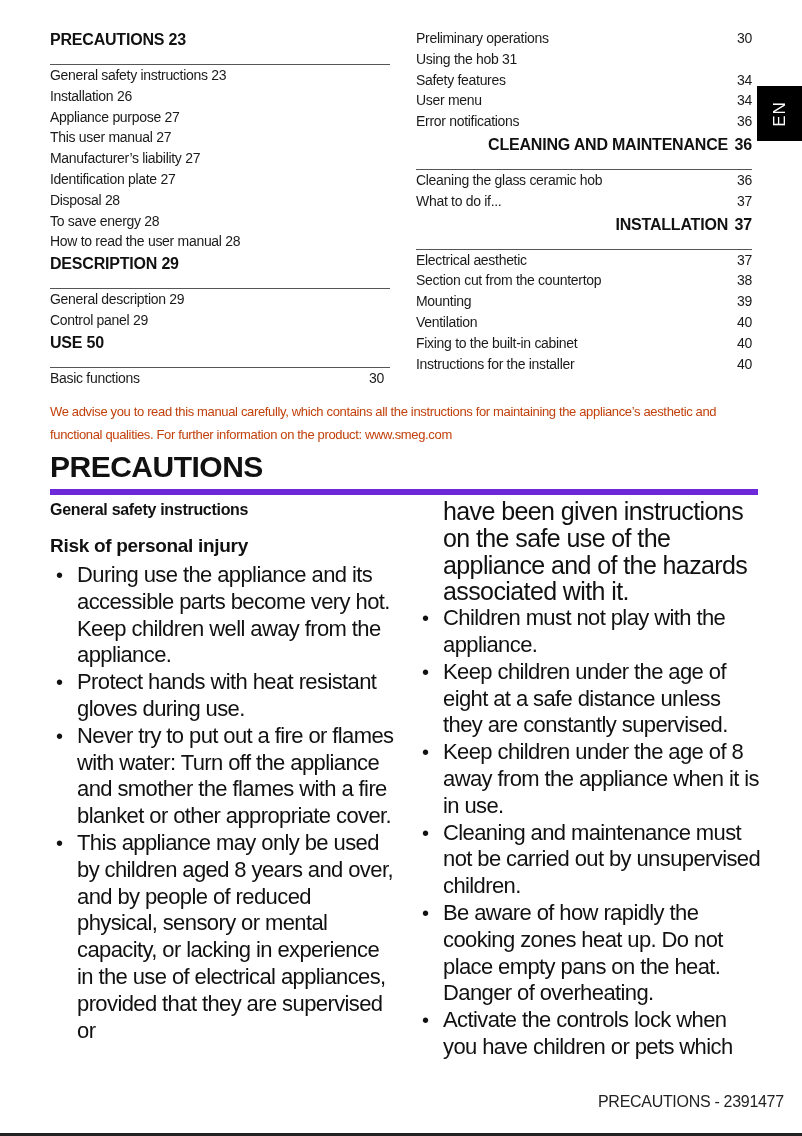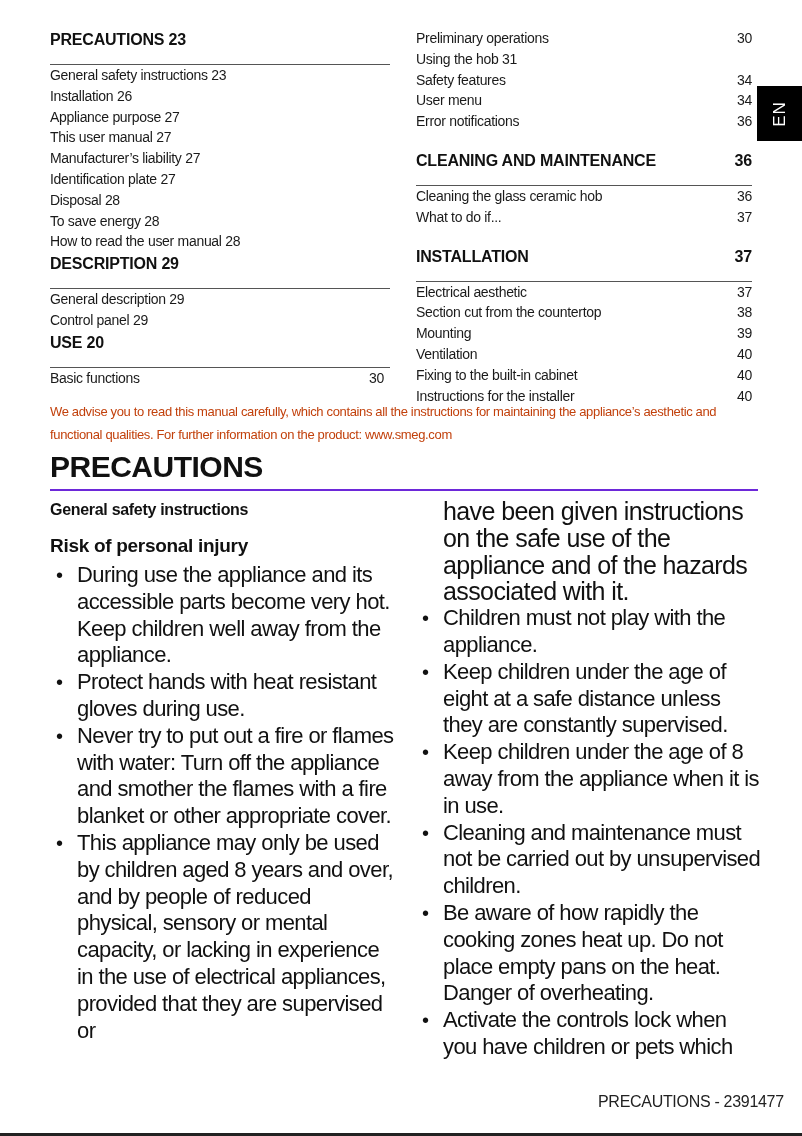--- a/index.html
+++ b/index.html
@@ -9,35 +9,35 @@
   }
   .toc-col { position: absolute; top: 28px; }
   .toc-left { left: 50px; width: 340px; }
   .toc-right { left: 416px; width: 336px; }
   .toc-head {
     display: flex; justify-content: space-between; align-items: baseline;
     font-weight: bold; font-size: 16px; letter-spacing: -0.2px;
     border-bottom: 1px solid #555; padding-bottom: 13px; height: 22px; line-height: 22px;
     margin-top: 1px;
   }
-  .toc-right .toc-head { margin-top: 18px; }
+  .toc-right .toc-head { margin-top: 2px; justify-content: flex-end; }
   .toc-item {
     display: flex; justify-content: space-between; font-size: 14px;
     line-height: 20.8px; height: 20.8px; color: #1a1a1a; letter-spacing: -0.3px;
   }
   .toc-item .num { padding-right: 6px; }
   .toc-right .toc-item .num, .toc-right .toc-head .num { padding-right: 0; width: 24px; text-align: right; }
   .intro {
     position: absolute; left: 50px; top: 400px; width: 720px;
     font-size: 13px; line-height: 23px; color: #c2410c; letter-spacing: -0.35px;
   }
   .section-title {
     position: absolute; left: 50px; top: 447px; width: 708px;
     font-size: 30px; font-weight: bold; letter-spacing: -0.5px; line-height: 40px;
-    border-bottom: 2px solid #6d28d9; padding-bottom: 2px;
+    border-bottom: 6px solid #6d28d9; padding-bottom: 2px;
   }
   .col { position: absolute; top: 494px; }
   .col-left { left: 50px; width: 345px; }
   .col-right { left: 416px; width: 345px; }
   .h2 { font-size: 16px; font-weight: bold; line-height: 32px; letter-spacing: -0.3px; margin: 0; }
   .h3 { font-size: 19px; font-weight: bold; line-height: 28px; margin-top: 6px; letter-spacing: -0.3px; }
   ul.bullets { list-style: none; margin: 0; padding: 0; }
   ul.bullets li {
     position: relative; padding-left: 27px; font-size: 22px; line-height: 26.8px;
     letter-spacing: -0.6px; color: #111;
@@ -110,21 +110,21 @@
     </div>
     <div class="toc-item">
       <span>General description 29</span>
       <span class="num"></span>
     </div>
     <div class="toc-item">
       <span>Control panel 29</span>
       <span class="num"></span>
     </div>
     <div class="toc-head">
-      <span>USE 20</span>
+      <span>USE 50</span>
       <span class="num"></span>
     </div>
     <div class="toc-item">
       <span>Basic functions</span>
       <span class="num">30</span>
     </div>
   </div>
 <div class="toc-col toc-right" id="toc-right">
     <div class="toc-item">
       <span>Preliminary operations</span>

